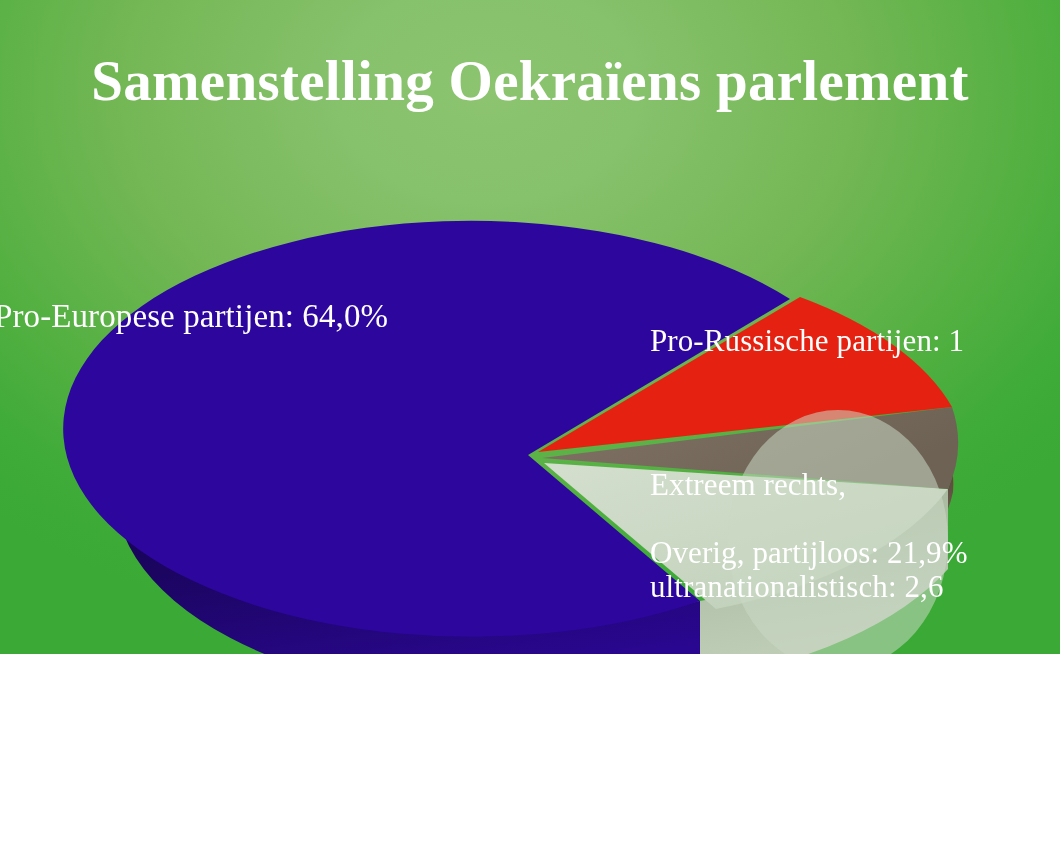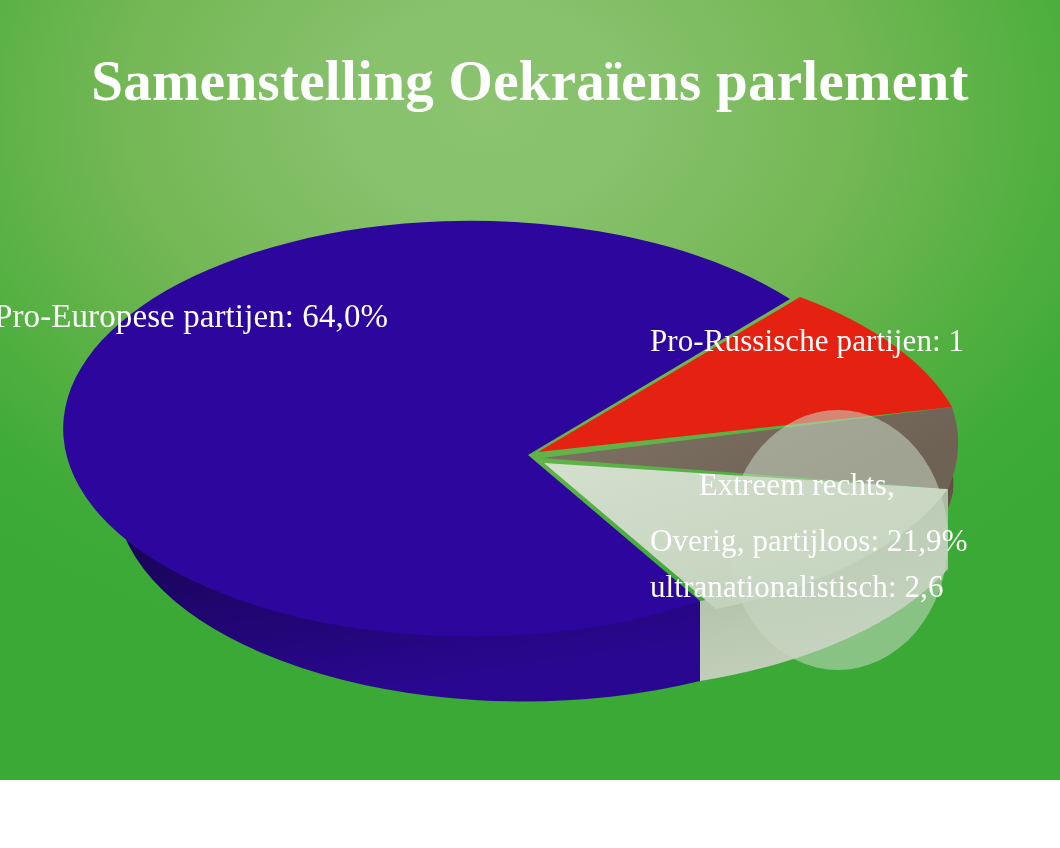--- a/index.html
+++ b/index.html
@@ -1,21 +1,21 @@
 <!DOCTYPE html>
 <html><head>
 <meta charset="utf-8">
 <style>
   html,body{margin:0;padding:0;}
   body{
     width:1060px;height:848px;overflow:hidden;
     font-family:"Liberation Serif", serif;
   }
   #stage{
-    position:relative;width:1060px;height:780px;overflow:hidden;
+    position:relative;width:1060px;height:654px;overflow:hidden;
     background:#8b5cf6;
   }
   #bg-gradient{
     position:absolute;inset:0;
     background:
       radial-gradient(ellipse 760px 560px at 46% 14%,
         #8CC470 0%, #86C16B 20%, #74B755 48%, #53B041 72%, #3FAB39 88%, #3AA935 100%);
   }
   #chart-svg{position:absolute;left:0;top:0;width:1060px;height:848px;}
 
@@ -45,24 +45,23 @@
     left:-6px; top:298px;
     font-size:33px;
   }
   #label-pro-russische{
     left:650px; top:324px;
     font-size:31px;
   }
   #label-extreem{
     left:650px; top:400px;
     font-size:31px;
-    text-align:center;
   }
   #label-overig{
-    left:650px; top:524px;
+    left:650px; top:536px;
     font-size:31px;
   }
 </style>
 </head>
 <body>
 
 <div id="stage">
 
   <div id="bg-gradient"></div>
 

